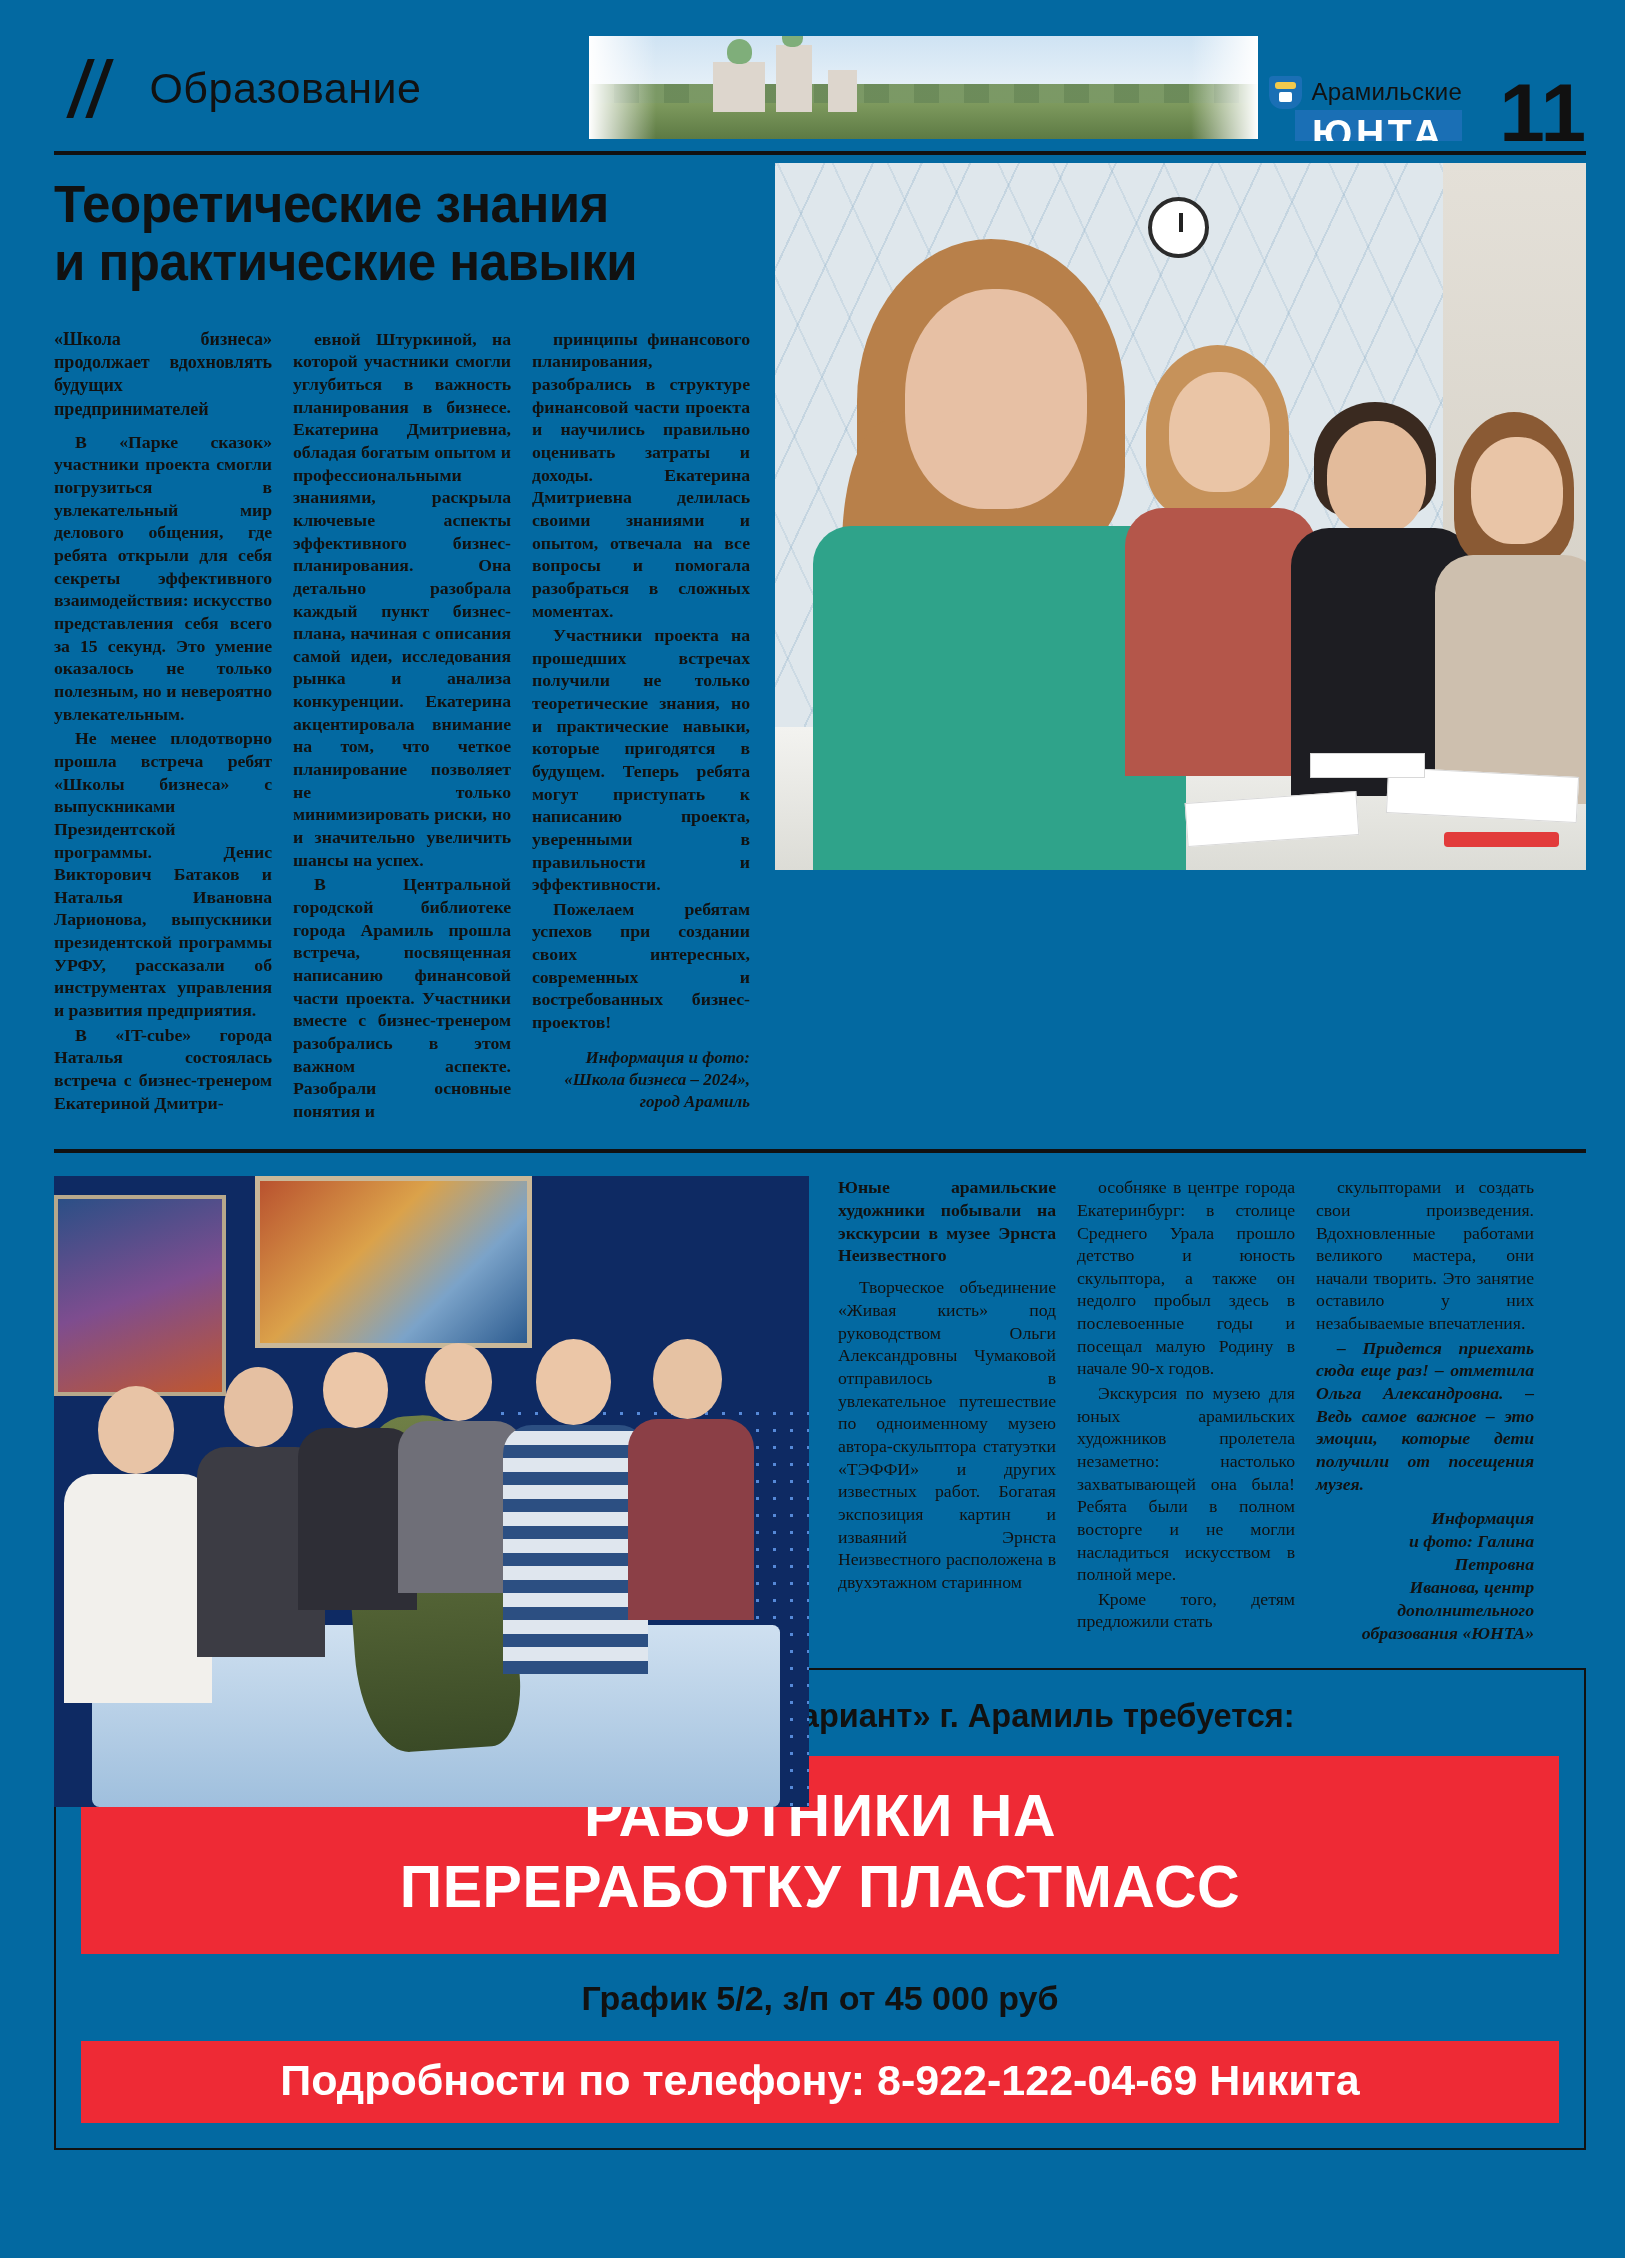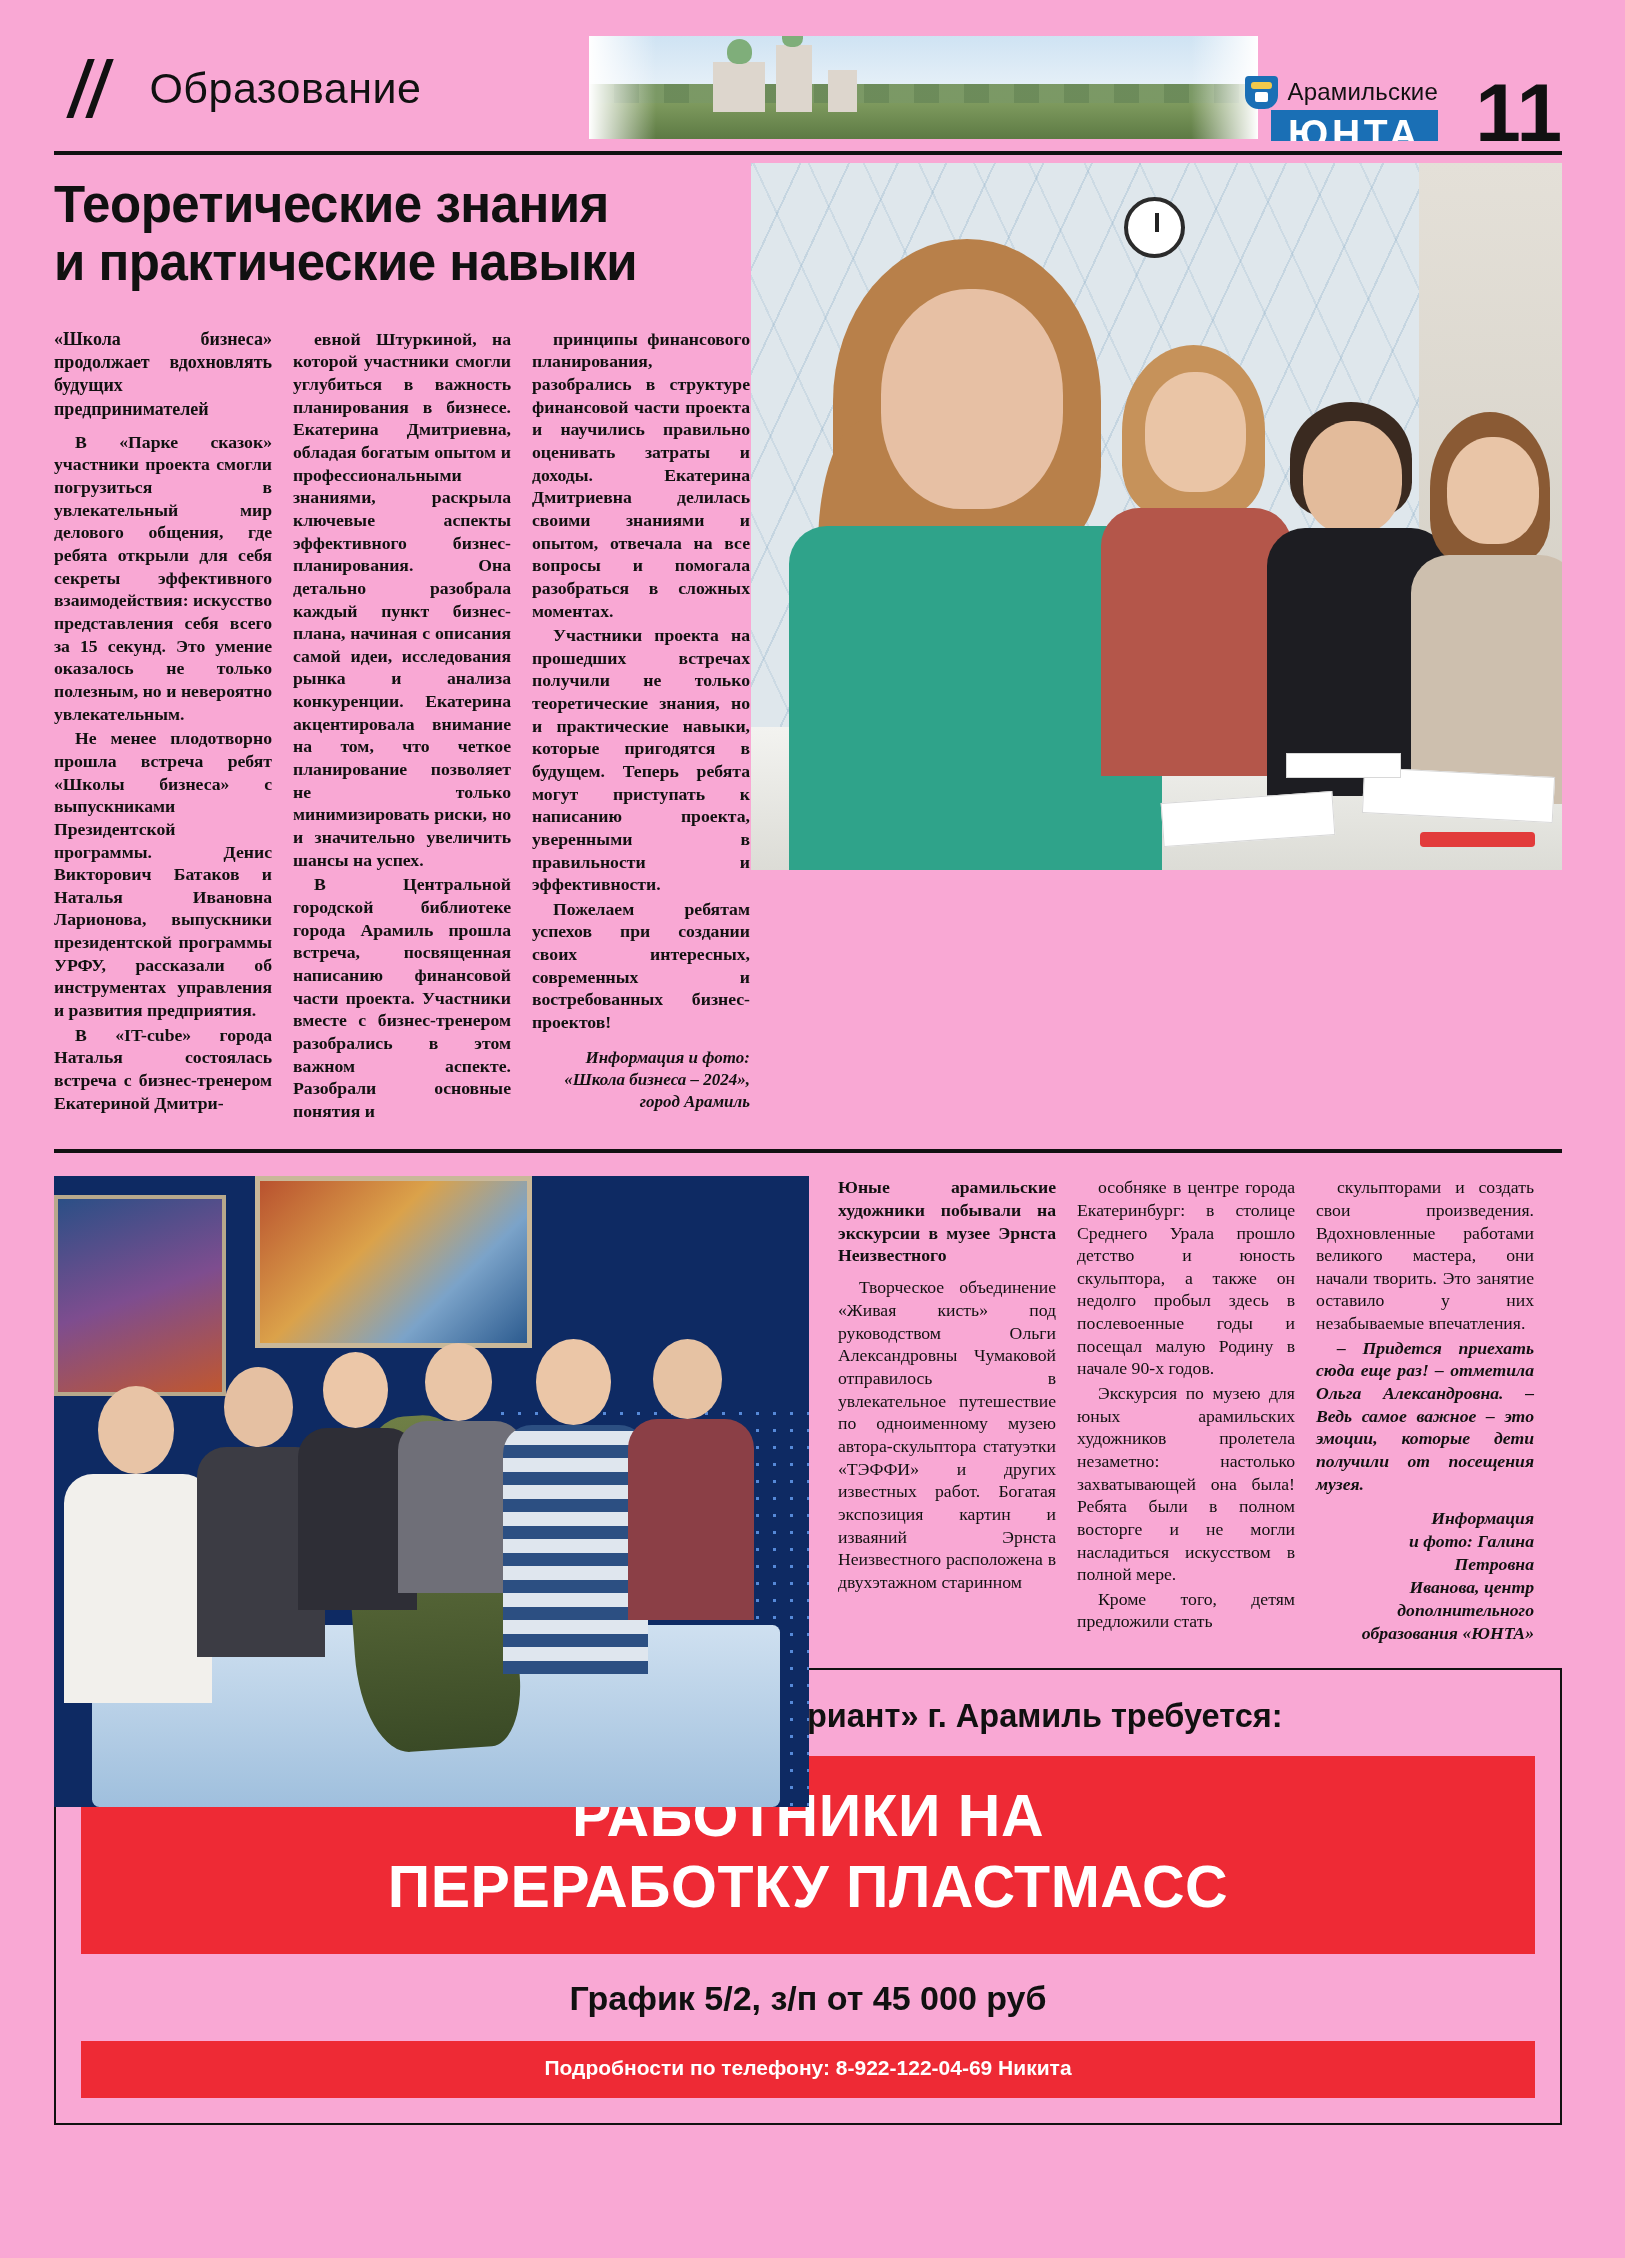--- a/index.html
+++ b/index.html
@@ -7,22 +7,22 @@
     width: 1626px;
     background: #ffffff;
     font-family: "Liberation Serif", serif;
   }
   body { padding: 0; }
 
   .page {
     position: relative;
     width: 1626px;
     height: 2259px;
-    background: #f9a8d4;
-    padding: 36px 64px 0 54px;
+    background: #0369a1;
+    padding: 36px 40px 0 54px;
   }
 
   
   .masthead {
     position: relative;
     height: 105px;
     display: flex;
     align-items: center;
     overflow: hidden;
   }
@@ -409,21 +409,21 @@
     font-size: 34px;
     color: #111;
     margin: 25px 0 23px 0;
   }
   .ad-red-phone {
     background: #ee2a35;
     color: #fff;
     text-align: center;
     font-family: "Liberation Sans", sans-serif;
     font-weight: bold;
-    font-size: 21px;
+    font-size: 43px;
     padding: 15.3px 9.6px 18px 9.6px;
   }
 </style>
 </head>
 <body>
 
 <div class="page">
 
   <div class="masthead">
     <div class="slash-mark">

